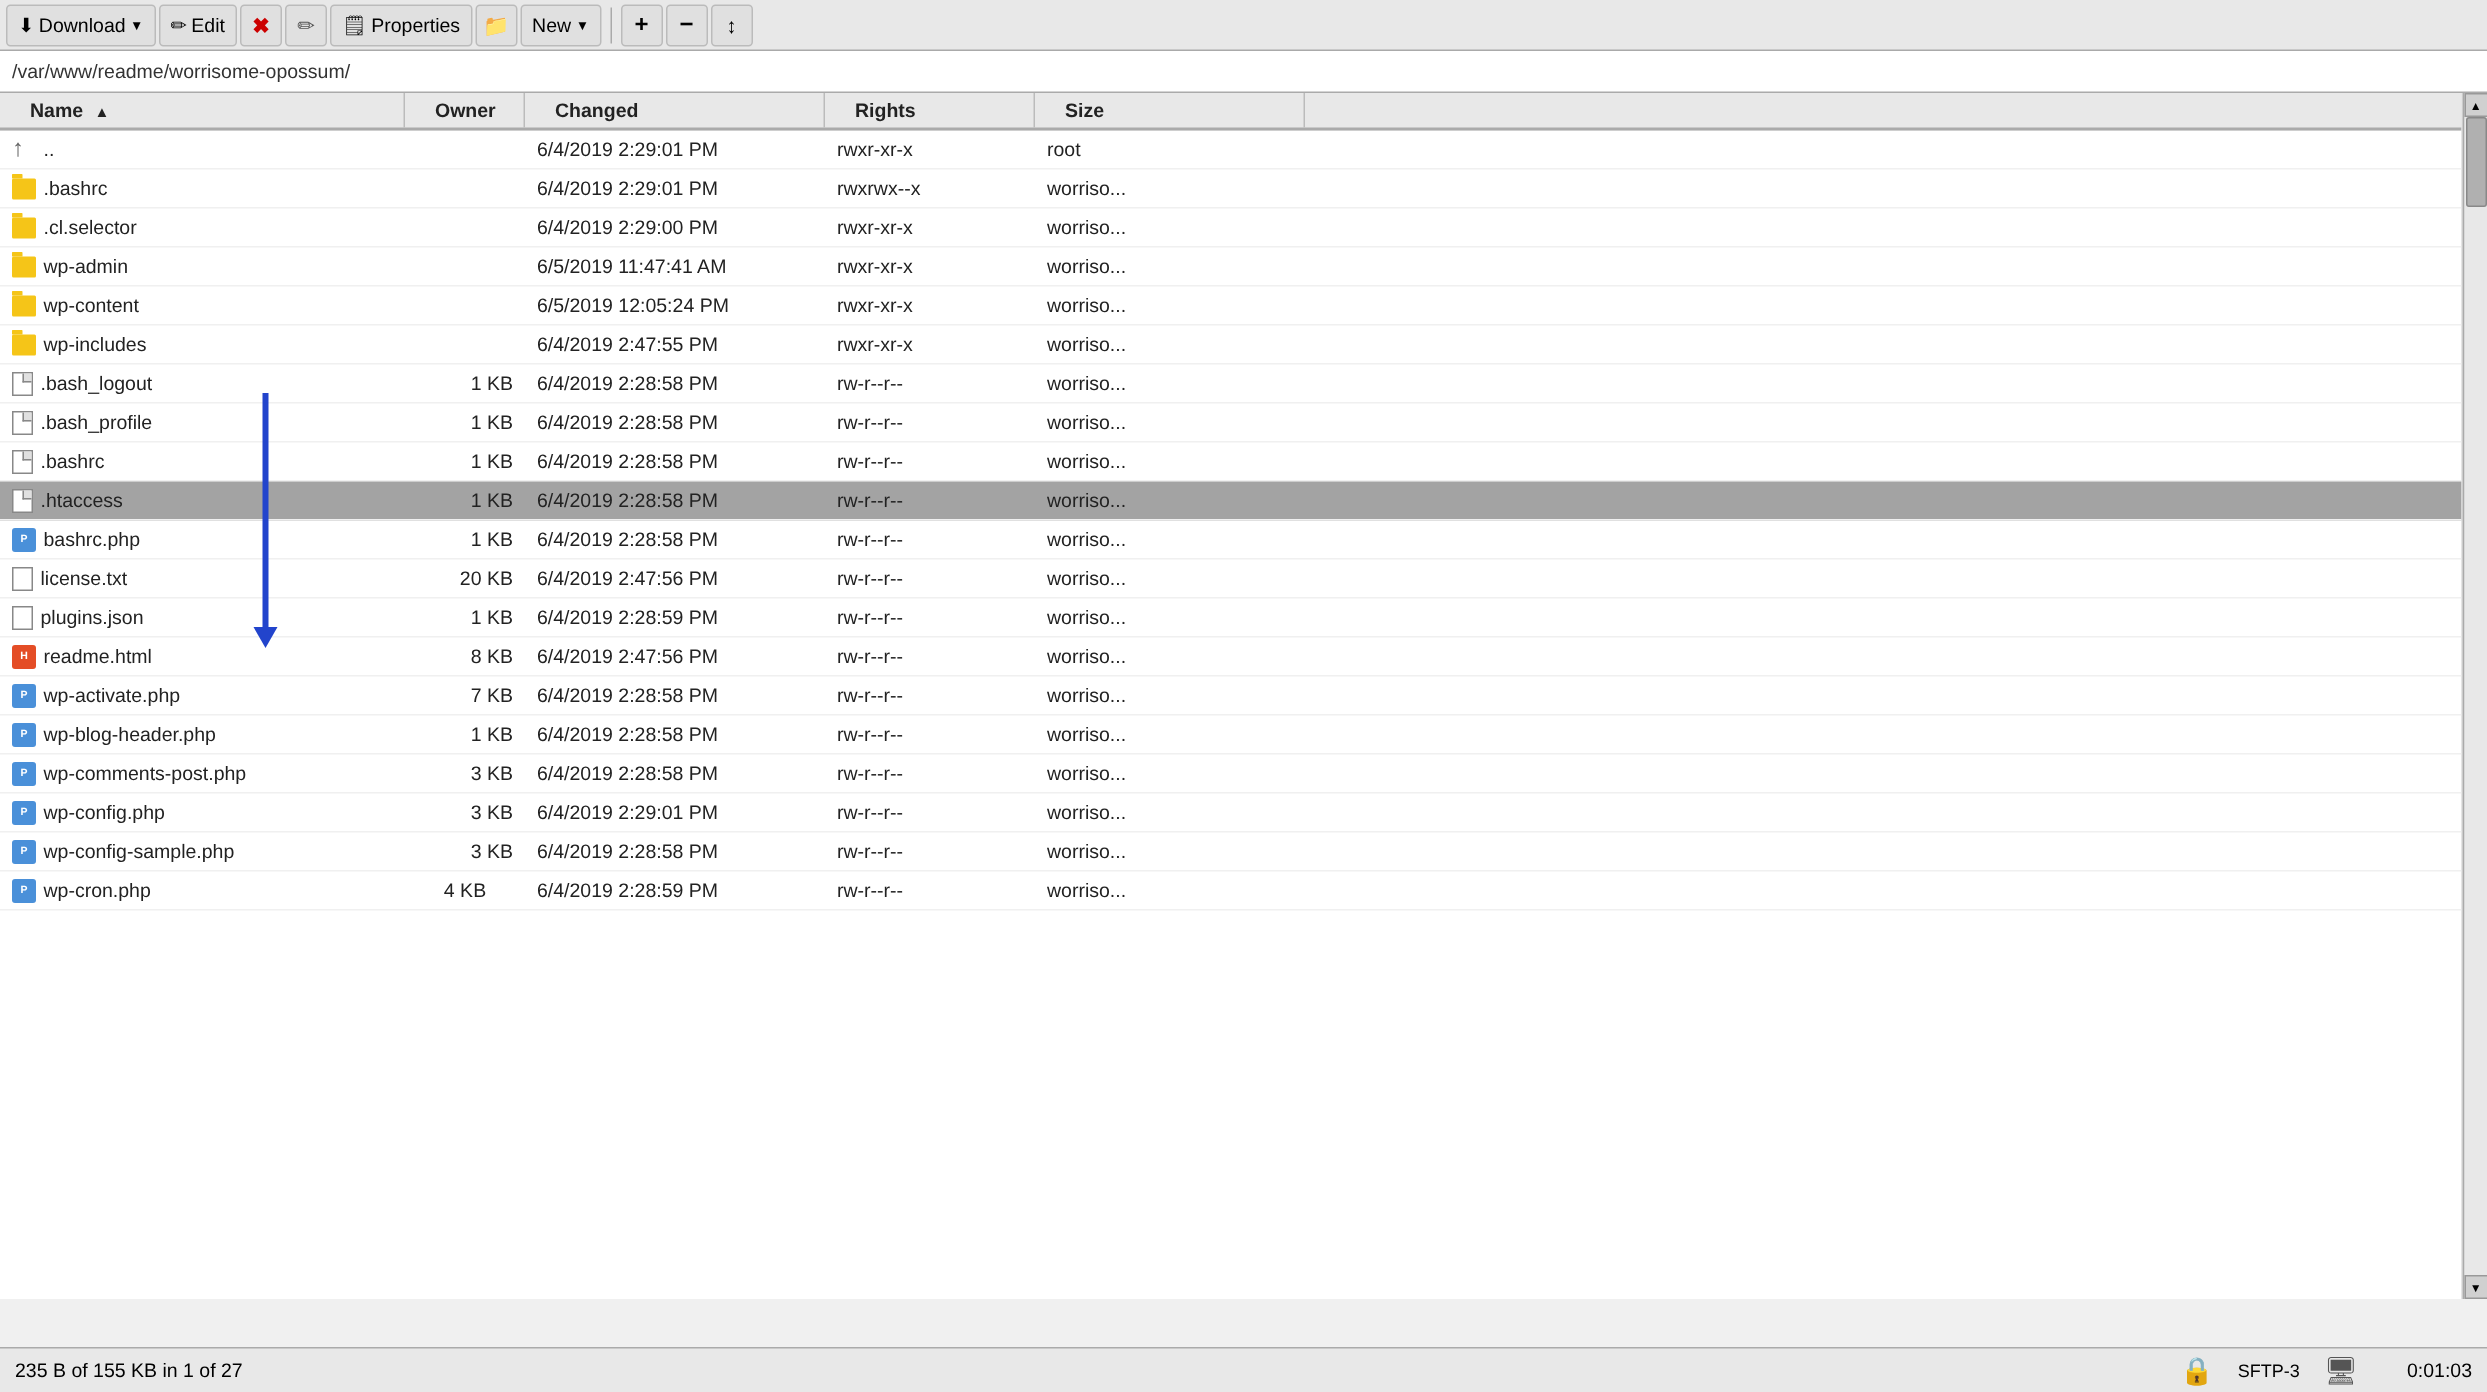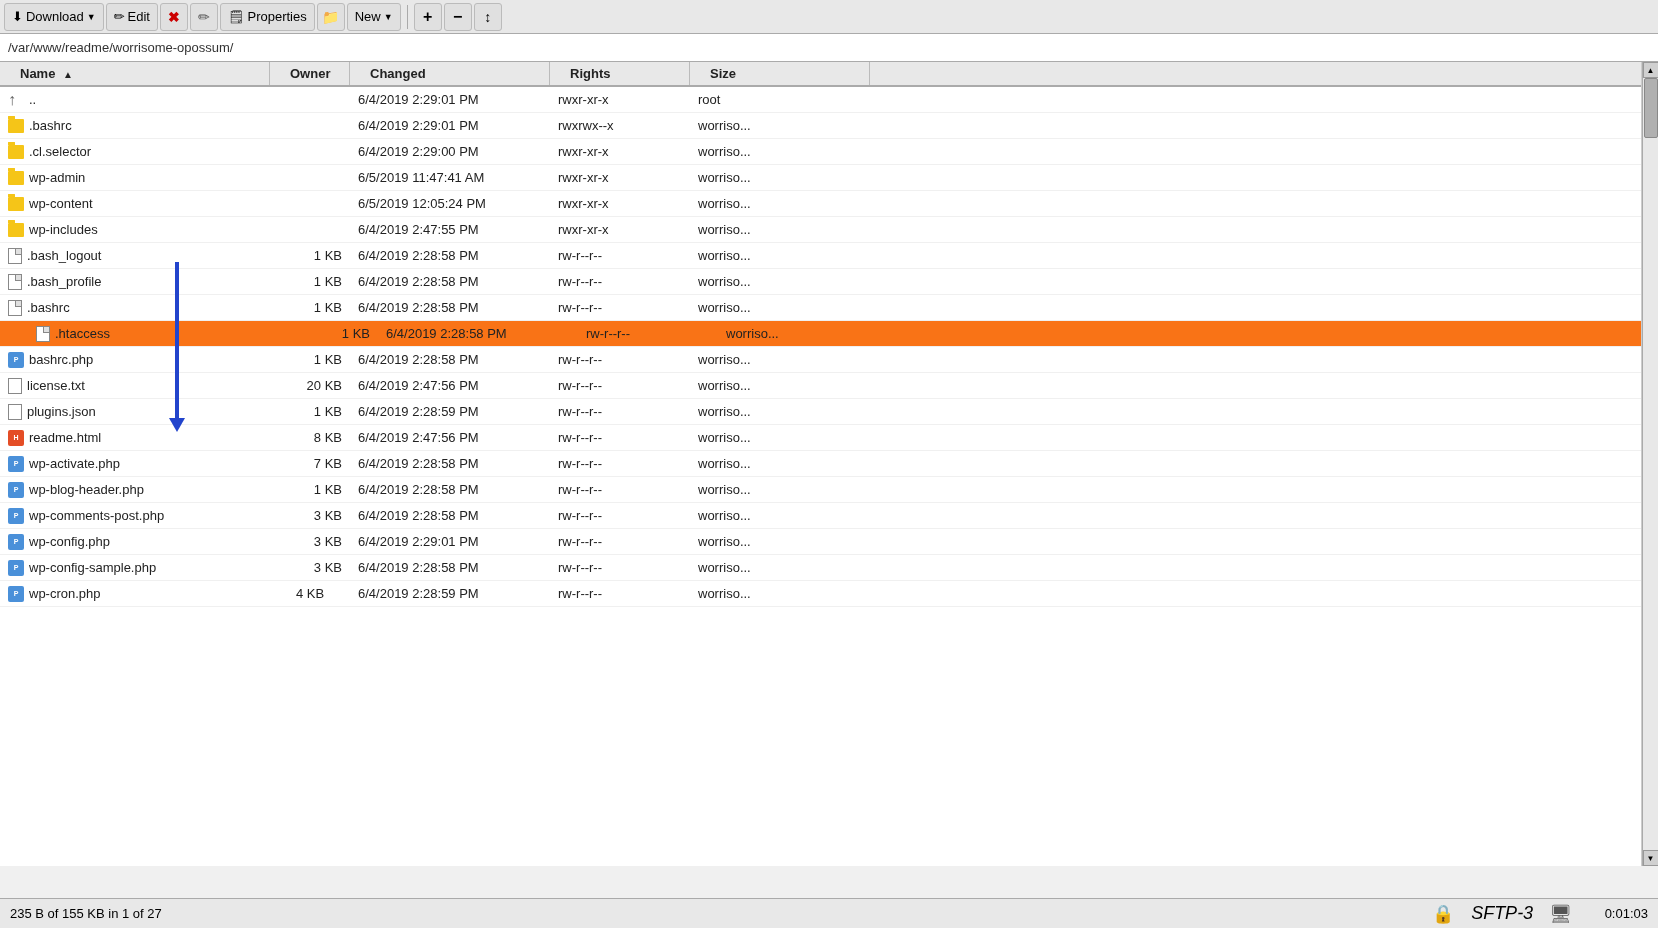--- a/index.html
+++ b/index.html
@@ -105,21 +105,21 @@
 
     
     .file-row {
       display: grid;
       grid-template-columns: 270px 80px 200px 140px 180px;
       border-bottom: 1px solid #f0f0f0;
       height: 26px;
       align-items: center;
       cursor: pointer;
     }
-    .file-row.selected { background: #f97316; padding-left: 28px; }
+    .file-row.selected { background: #a3a3a3; }
 
     .file-cell {
       padding: 2px 8px;
       overflow: hidden;
       text-overflow: ellipsis;
       white-space: nowrap;
       font-size: 13px;
       color: #222;
     }
     .file-cell.name-cell {
@@ -567,17 +567,17 @@
       <div class="scroll-thumb"></div>
     </div>
     <div class="scroll-btn">▼</div>
   </div>
 </div>
 
 <div id="statusbar">
   <span>235 B of 155 KB in 1 of 27</span>
   <div id="statusbar-right">
     <span style="font-size:18px; color:#c8a000;">🔒</span>
-    <span style="font-size:18px;font-style:italic;">SFTP-3</span>
+    <span style="font-size:12px;">SFTP-3</span>
     <span style="font-size:18px; color:#555;">🖥</span>
     <span style="font-size:13px; min-width:60px; text-align:right;">0:01:03</span>
   </div>
 </div>
 
 </body></html>

